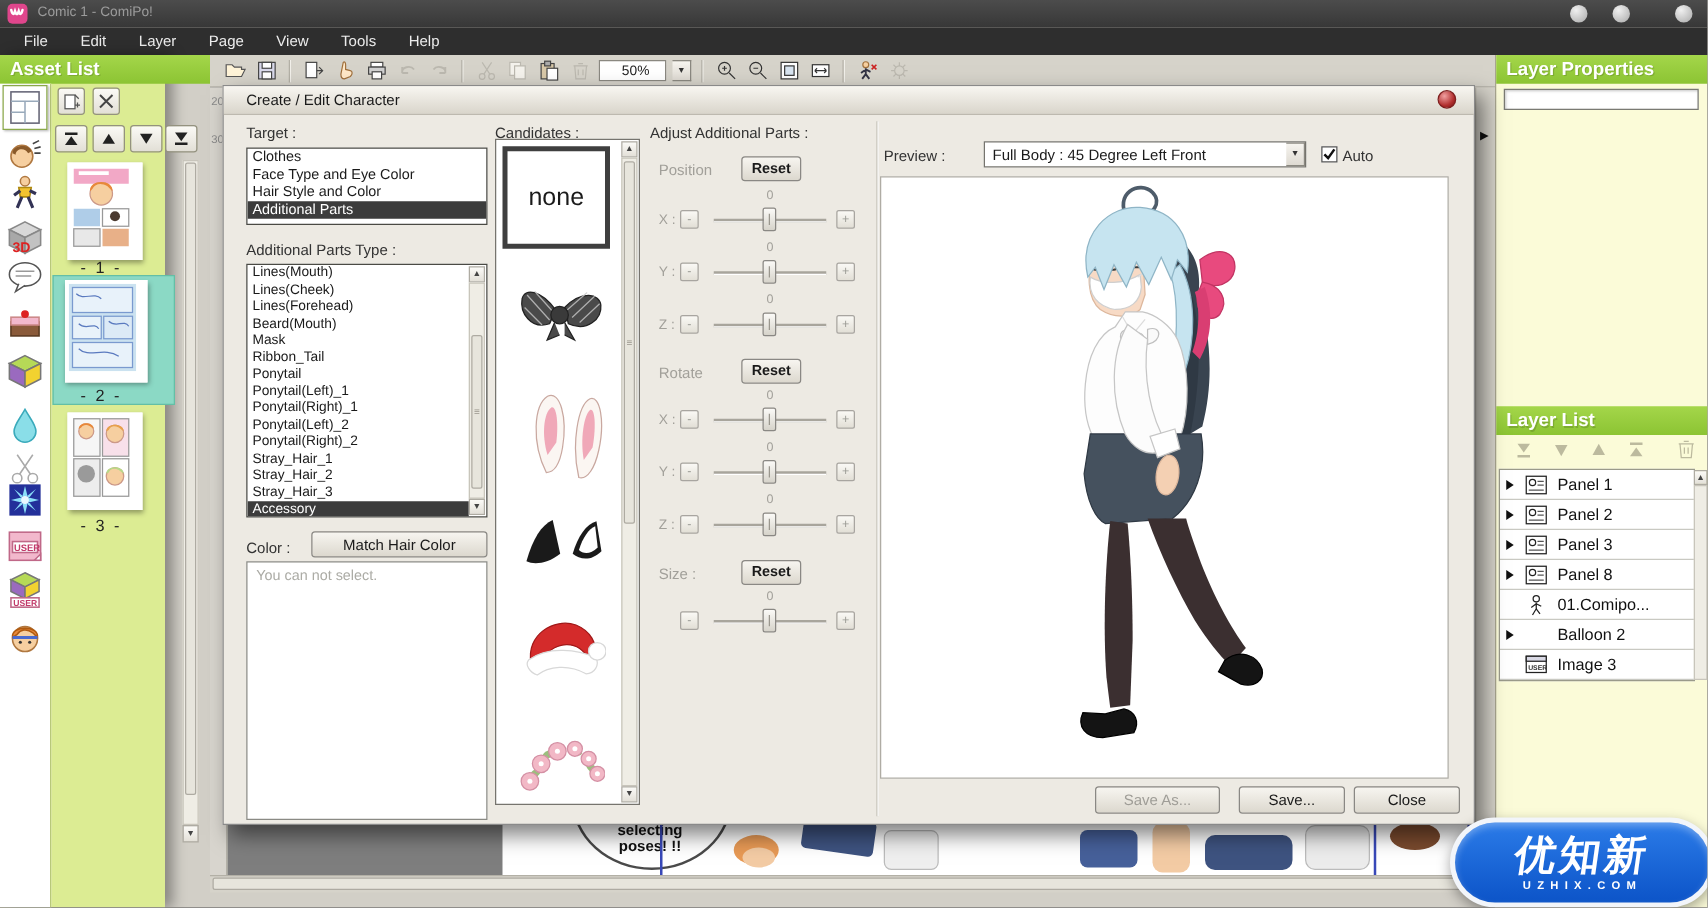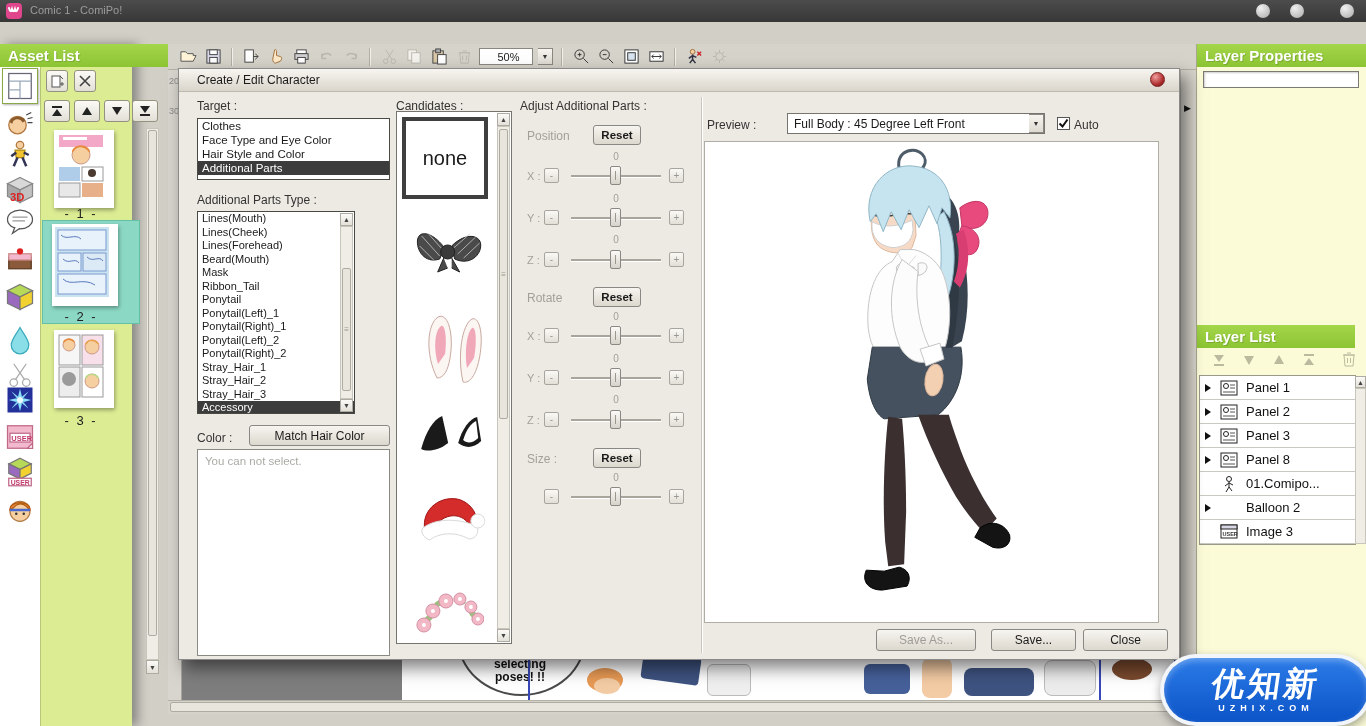--- a/index.html
+++ b/index.html
@@ -107,20 +107,29 @@
       <svg viewBox="0 0 16 16">
           <path d="M3,5 C4,9 5,9 6,6 C7,9 8,9 9,6 C10,9 11,9 12,5" stroke="#fff" stroke-width="2" fill="none" stroke-linecap="round"></path>
         </svg>
     </div>
     <span class="abs apptitle">Comic 1 - ComiPo!</span>
     <div class="abs winbtn" style="right:96px;"></div>
     <div class="abs winbtn" style="right:62px;"></div>
     <div class="abs winbtn" style="right:12px;"></div>
   </div>
 
+  <div class="abs menubar">
+    <span class="menuitem">File</span>
+    <span class="menuitem">Edit</span>
+    <span class="menuitem">Layer</span>
+    <span class="menuitem">Page</span>
+    <span class="menuitem">View</span>
+    <span class="menuitem">Tools</span>
+    <span class="menuitem">Help</span>
+  </div>
 
   <div class="abs sidebar">
     <div class="abs ghead" style="left:0;top:0;width:168px;height:23px;">Asset List</div>
     <div class="abs catstrip"></div>
 
     <div class="abs cat sel" style="top:24px;">
       <svg viewBox="0 0 24 24">
           <rect x="3" y="2" width="18" height="20" fill="#fff" stroke="#667"></rect>
           <path d="M3,8 H21 M12,8 V22 M3,15 H12" stroke="#9AB" fill="none"></path>
         </svg></div>
@@ -437,21 +446,21 @@
     <div class="sbthumb" style="position:absolute;left:2px;top:1px;width:1006px;height:10px;"></div>
   </div>
   <div class="abs vstrip">
     <span style="position:absolute;left:3px;top:33px;font-size:9px;color:#111;">▶</span>
   </div>
 
   <div class="abs rpanel">
     <div class="abs ghead" style="left:0;top:0;width:170px;height:23px;">Layer Properties</div>
     <div class="abs rinput" style="left:6px;top:27px;width:154px;height:15px;"></div>
 
-    <div class="abs ghead" style="left:0;top:281px;width:158px;height:23px;">Layer List</div>
+    <div class="abs ghead" style="left:0;top:281px;width:170px;height:23px;">Layer List</div>
 
     <div class="ltool" style="left:14px;top:308px;">
       <svg width="16" height="16" viewBox="0 0 16 16">
           <polygon points="8,10 13,3 3,3" fill="#BCBA9E"></polygon>
           <rect x="3" y="12" width="10" height="2" fill="#BCBA9E"></rect>
         </svg></div>
     <div class="ltool" style="left:44px;top:308px;">
       <svg width="16" height="16" viewBox="0 0 16 16">
           <polygon points="8,13 13,4 3,4" fill="#BCBA9E"></polygon>
         </svg></div>
@@ -538,21 +547,21 @@
 
     <div class="abs lbl" style="left:18px;top:30px;">Target :</div>
     <div class="abs listbox" style="left:18px;top:49px;width:193px;height:62px;">
       <div class="li">Clothes</div>
       <div class="li">Face Type and Eye Color</div>
       <div class="li">Hair Style and Color</div>
       <div class="li lisel">Additional Parts</div>
     </div>
 
     <div class="abs lbl" style="left:18px;top:124px;">Additional Parts Type :</div>
-    <div class="abs listbox" style="left:18px;top:142px;width:158px;height:203px;text-decoration:underline;">
+    <div class="abs listbox" style="left:18px;top:142px;width:193px;height:203px;text-decoration:underline;">
       <div style="position:absolute;left:0;top:0;width:177px;">
         <div class="li2">Lines(Mouth)</div>
         <div class="li2">Lines(Cheek)</div>
         <div class="li2">Lines(Forehead)</div>
         <div class="li2">Beard(Mouth)</div>
         <div class="li2">Mask</div>
         <div class="li2">Ribbon_Tail</div>
         <div class="li2">Ponytail</div>
         <div class="li2">Ponytail(Left)_1</div>
         <div class="li2">Ponytail(Right)_1</div>

